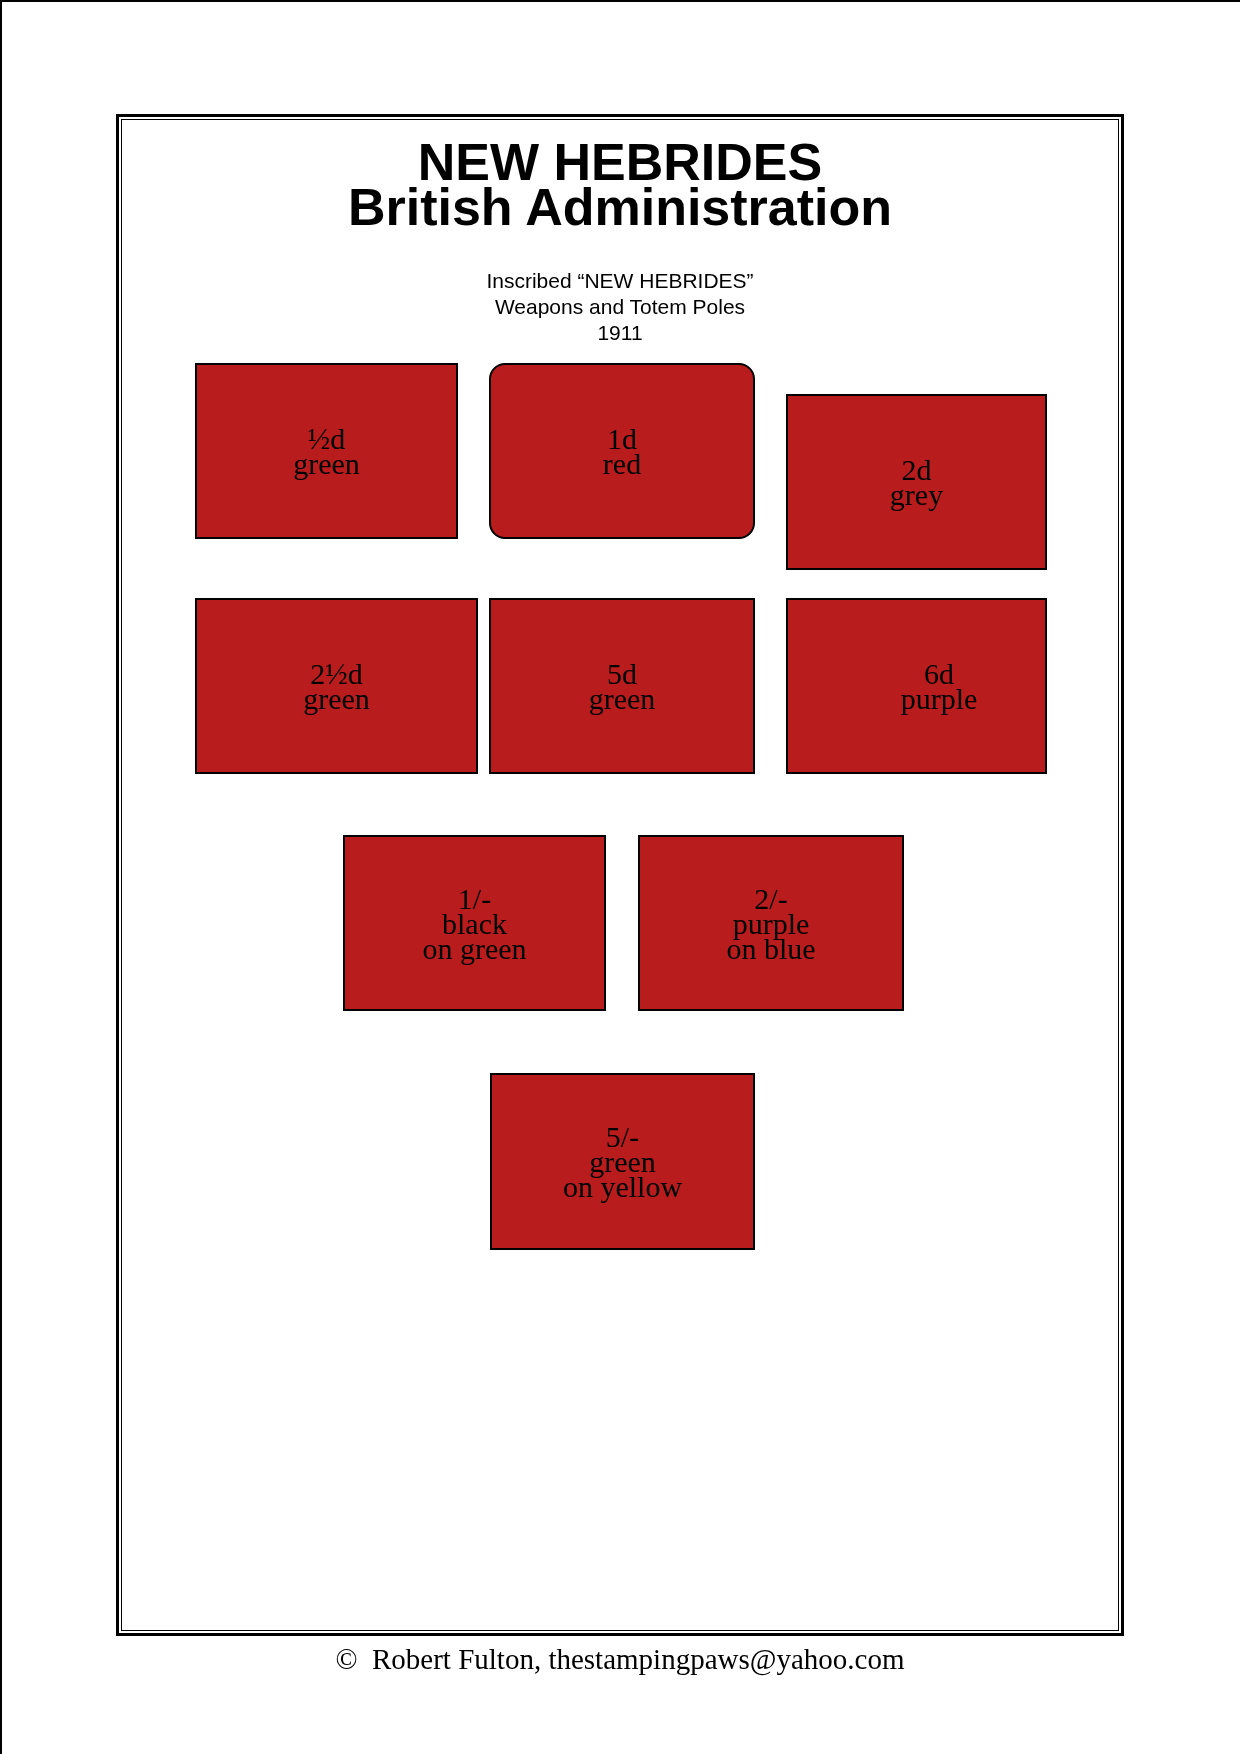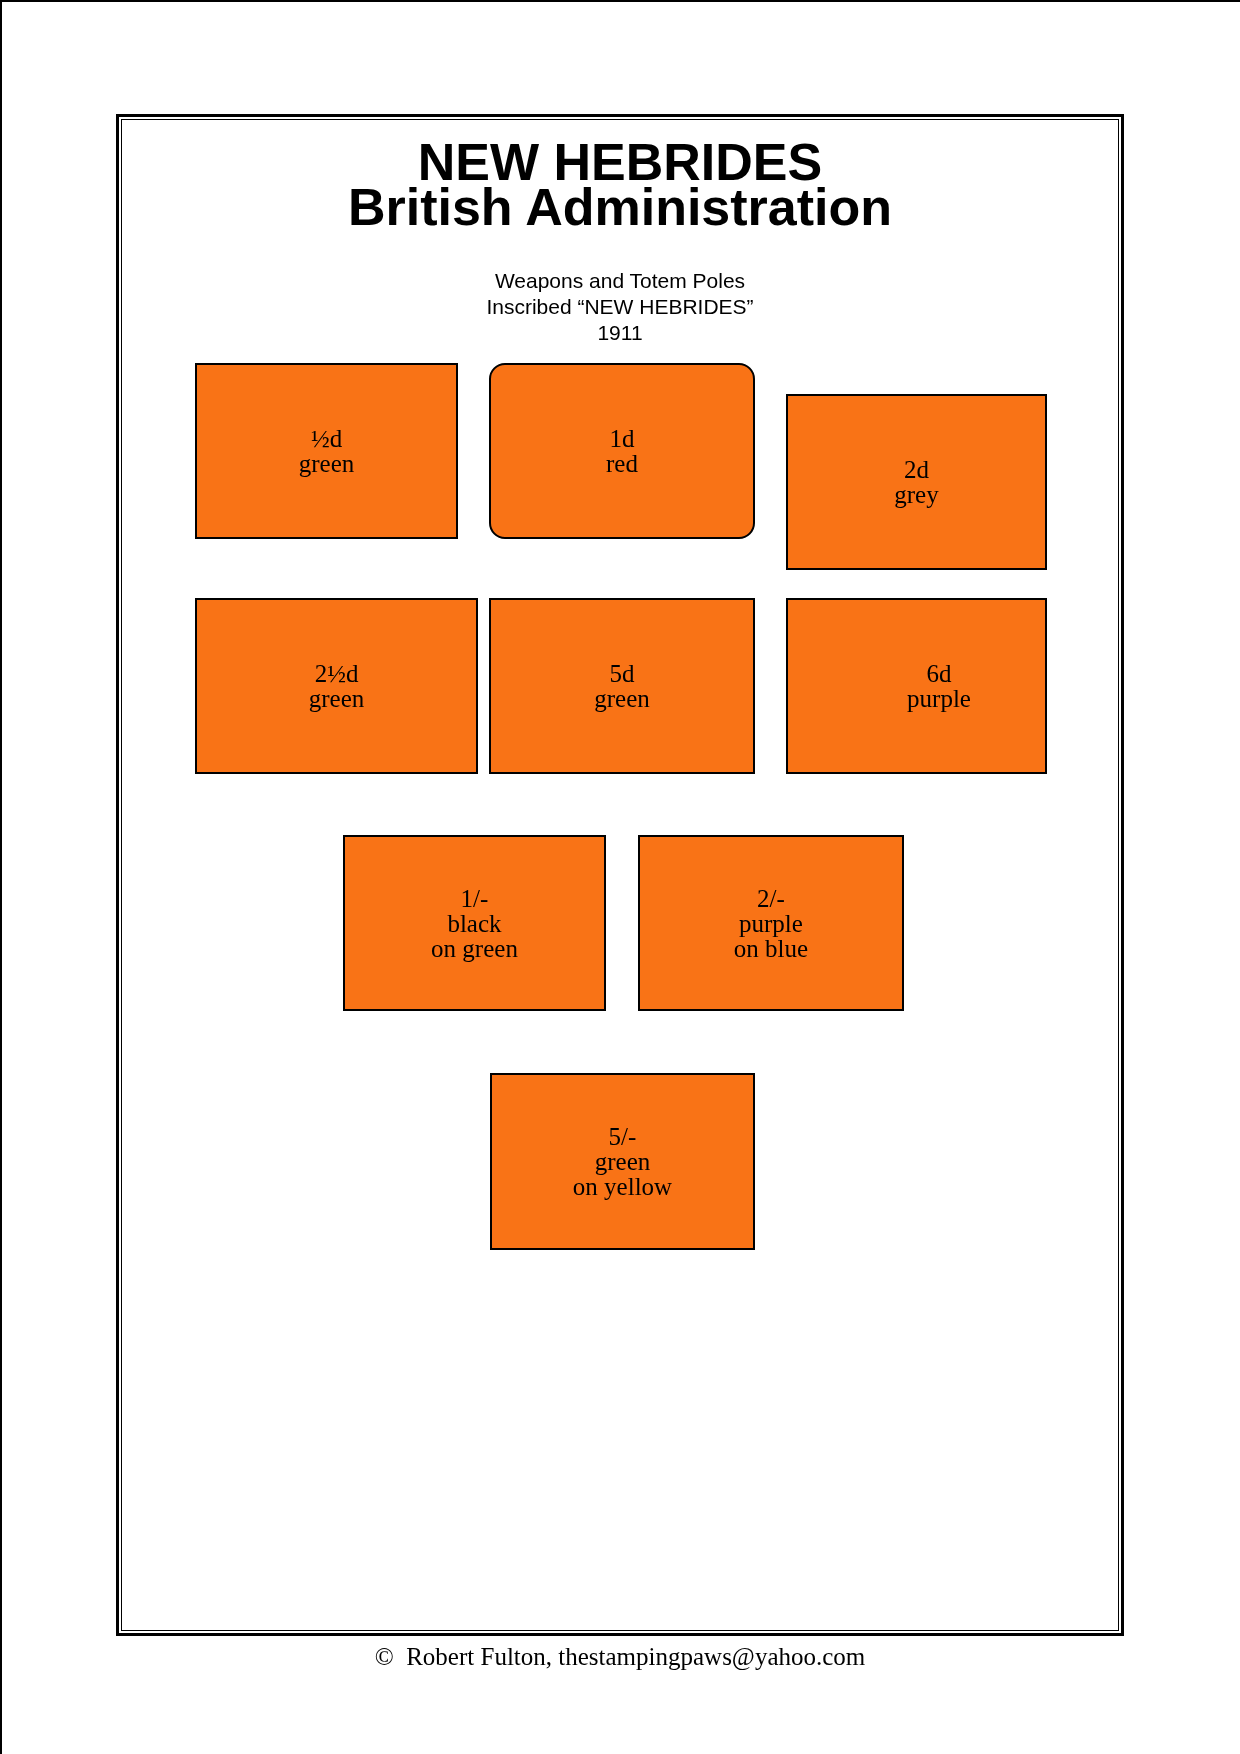--- a/index.html
+++ b/index.html
@@ -20,44 +20,44 @@
     font-family:"Liberation Sans", sans-serif;}
   .title span{display:block;}
 
   .subtitle{position:absolute;left:116px;top:268px;width:1008px;
     text-align:center;font-size:21px;line-height:26px;
     font-family:"Liberation Sans", sans-serif;}
   .subtitle span{display:block;}
 
   .stamp-box{position:absolute;box-sizing:border-box;border:2px solid #000;
     display:flex;align-items:center;justify-content:center;text-align:center;
-    font-family:"Liberation Serif", serif;font-size:25px;line-height:25px;background:#f97316;}
+    font-family:"Liberation Serif", serif;font-size:30px;line-height:25px;background:#b91c1c;}
   .stamp-box .line{display:block;}
 
   .footer{position:absolute;left:0;top:1643px;width:1240px;text-align:center;
-    font-family:"Liberation Serif", serif;font-size:25px;}
+    font-family:"Liberation Serif", serif;font-size:29px;}
 </style>
 </head>
 <body>
 
 <div class="edge-top"></div>
 <div class="edge-left"></div>
 
 <div class="frame">
   <div class="frame-inner"></div>
 </div>
 
 <h1 class="title">
   <span>NEW HEBRIDES</span>
   <span>British Administration</span>
 </h1>
 
 <div class="subtitle">
+  <span>Inscribed “NEW HEBRIDES”</span>
   <span>Weapons and Totem Poles</span>
-  <span>Inscribed “NEW HEBRIDES”</span>
   <span>1911</span>
 </div>
 
 <div class="stamp-box" style="left:195px;top:363px;width:263px;height:176px;">
   <div>
     <span class="line">½d</span>
     <span class="line">green</span>
   </div>
 </div>
 <div class="stamp-box" style="left:489px;top:363px;width:266px;height:176px;border-radius:16px;">

